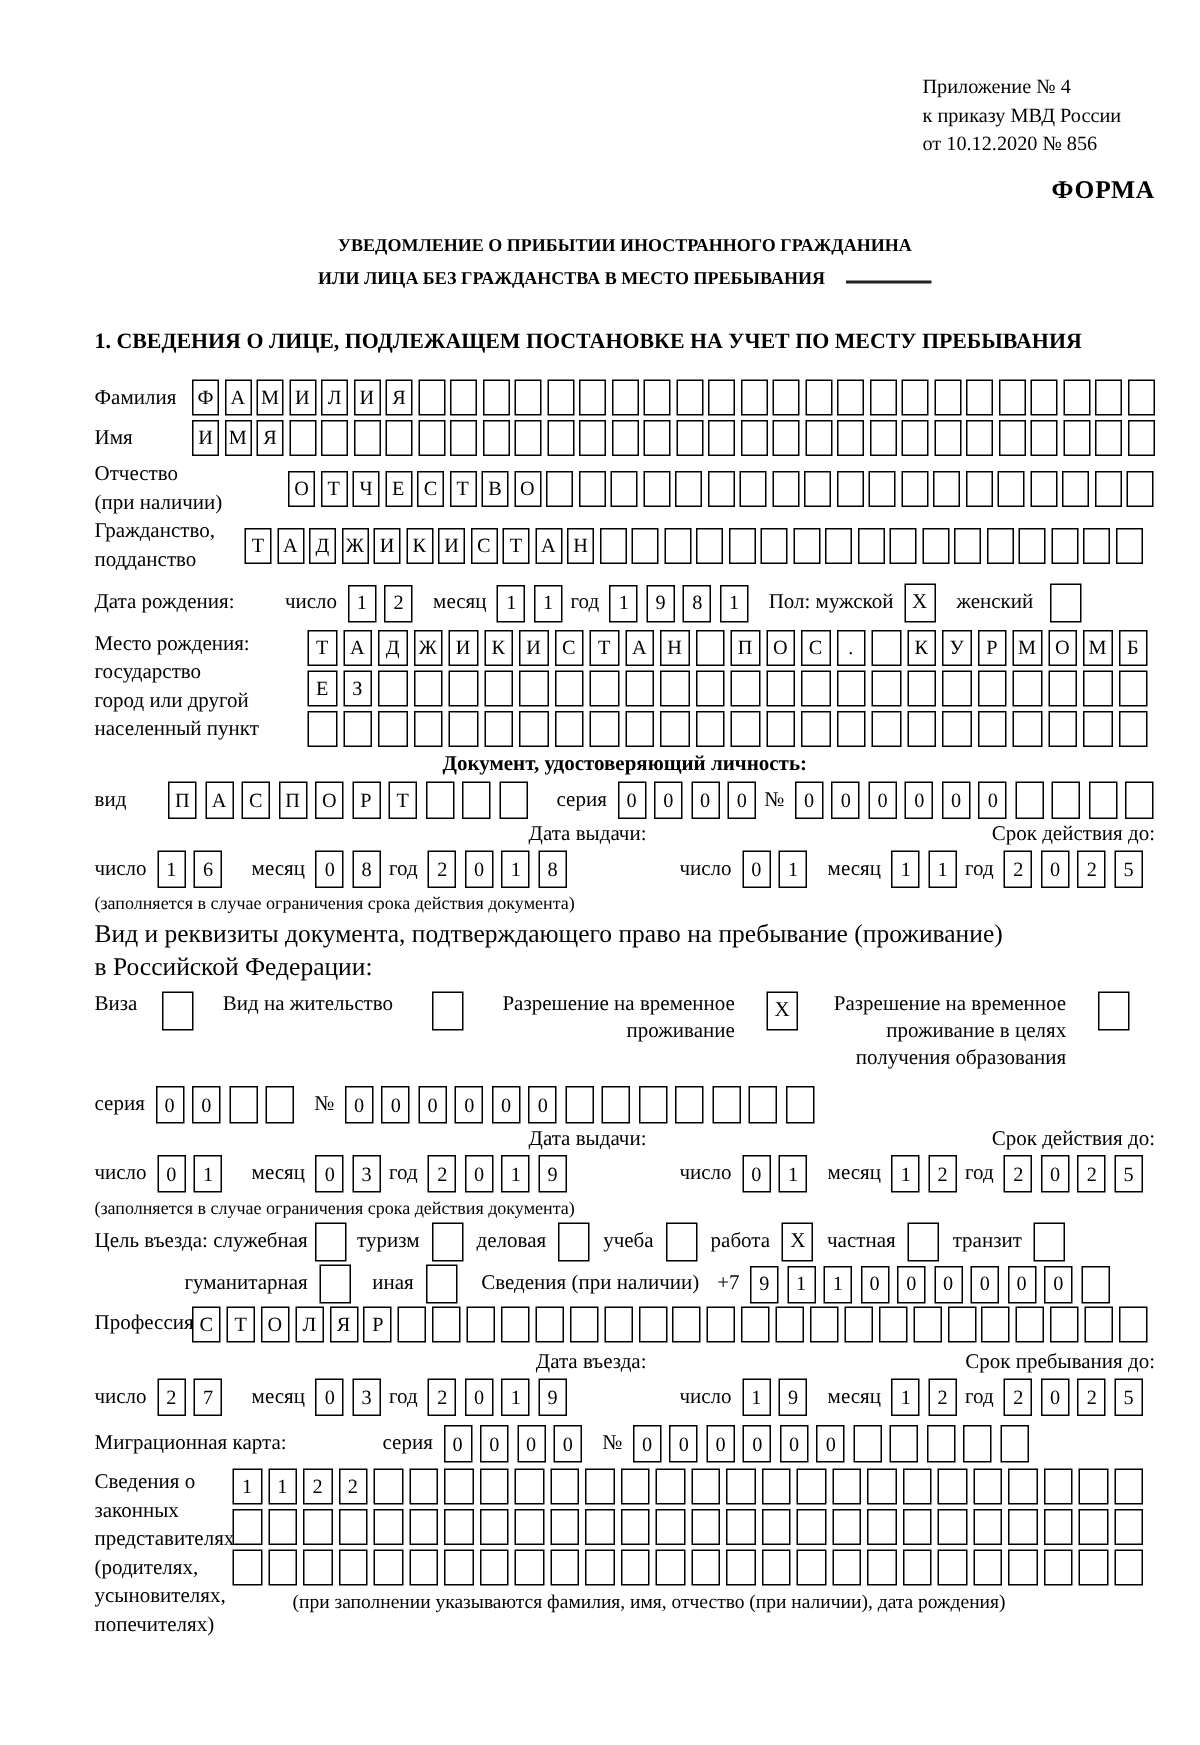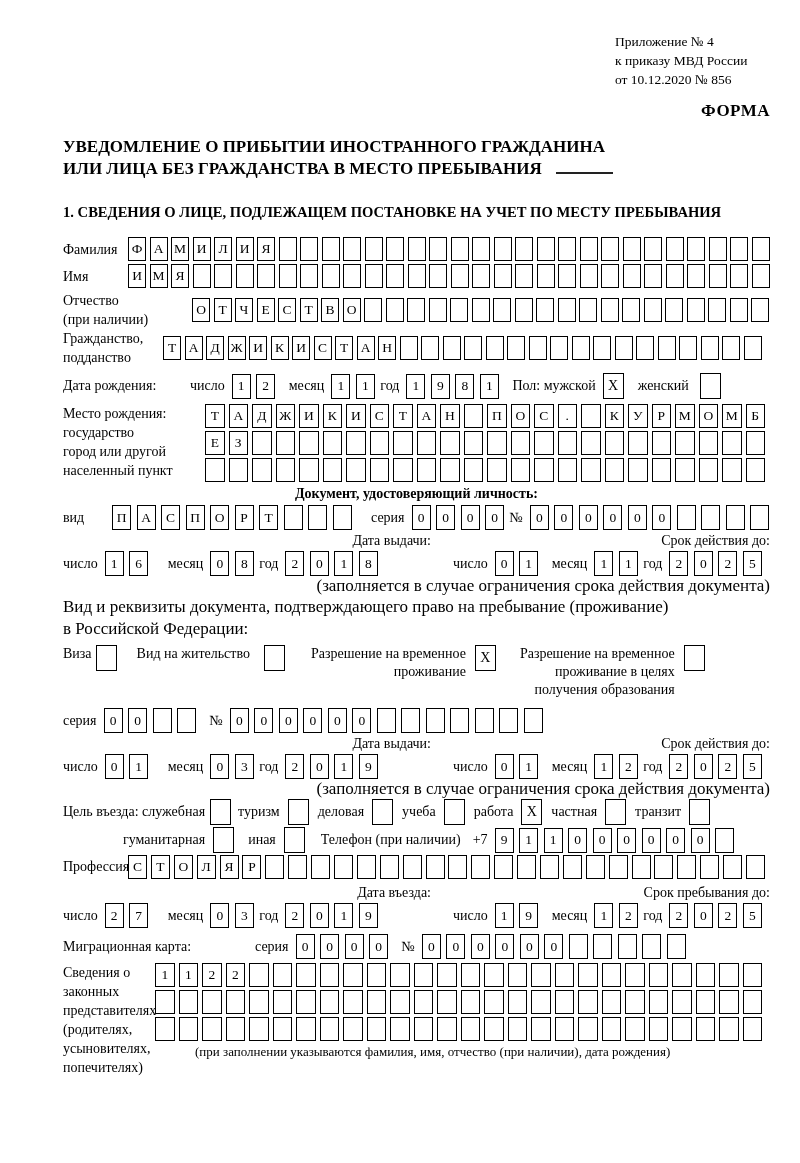--- a/index.html
+++ b/index.html
@@ -2,29 +2,29 @@
 <html><head>
 <meta charset="utf-8">
 <style>
   * { margin:0; padding:0; box-sizing:border-box; }
   html,body { background:#fff; }
   body {
     width:800px; height:1163px;
     font-family:"Liberation Serif","DejaVu Serif",serif;
     color:#000;
   }
-  .page { width:800px; height:1163px; padding:32px 30px 0 63px; overflow:hidden; background:#fff; }
+  .page { width:800px; height:1163px; padding:48px 30px 0 63px; overflow:hidden; background:#fff; }
 
   
   .appendix { margin-left:552px; font-size:13.5px; line-height:19px; }
   .edition { margin-top:5px; }
   .forma { text-align:right; font-weight:bold; font-size:17px; margin-top:12px; letter-spacing:.5px; }
 
   
-  .title { text-align:left; font-weight:bold; font-size:17px; line-height:22px; margin-top:15px; }
+  .title { text-align:center; font-weight:bold; font-size:12px; line-height:22px; margin-top:15px; }
   .blank-underline { display:inline-block; width:57px; border-bottom:2px solid #222; margin-left:14px; }
 
   .sec-heading { font-weight:bold; font-size:14.6px; margin-top:24px; margin-bottom:16px; }
 
   
   .frow { display:flex; align-items:center; margin-bottom:3px; }
   .flabel { font-size:14px; line-height:19px; flex:none; }
   .lw65  { width:65px; }
   .lw129 { width:129px; }
   .lw100 { width:100px; }
@@ -60,27 +60,27 @@
   .cellstack .cells { margin-bottom:3px; }
 
   .doc-heading { text-align:center; font-weight:bold; font-size:14px; margin:1px 0 3px 0; }
 
   
   .datepair { display:flex; margin-top:2px; }
   .datecol.dl { width:368px; flex:none; }
   .datecol.dr { flex:1; }
   .dhead { font-size:14px; text-align:right; line-height:17px; margin-bottom:2px; }
   .dgroup { display:flex; align-items:center; }
-  .note { font-size:17px; text-align:right; line-height:16px; margin-top:2px; margin-bottom:2px; }
+  .note { font-size:12px; text-align:left; line-height:16px; margin-top:2px; margin-bottom:2px; }
 
   .textline { font-size:17px; line-height:22px; }
 
   
   .opts { display:flex; align-items:flex-start; margin-top:5px; margin-bottom:9px; }
-  .opt { display:flex; align-items:flex-start; }
+  .opt { display:flex; align-items:flex-start;gap:12px; }
   .opt-label { font-size:14px; line-height:18px; margin-right:9px; }
   .opt-label.center { text-align:right; }
 
   
   .popt { display:flex; align-items:center; margin-right:9px; }
   .popt .cb { margin-left:8px; }
 
   .reps-note { font-size:13px; padding-left:40px; margin-top:3px; }
 </style>
 </head>
@@ -584,21 +584,21 @@
 
   <div class="inlinerow mb2" style="padding-left:60px">
     <span class="popt" style="margin-right:14px">
       <span>гуманитарная</span>
       <span class="cb"></span>
     </span>
     <span class="popt" style="margin-right:16px">
       <span>иная</span>
       <span class="cb"></span>
     </span>
-    <span class="dlabel" style="margin-right:12px">Телефон (при наличии)</span>
+    <span class="dlabel" style="margin-right:12px">Сведения (при наличии)</span>
     <span class="dlabel">+7</span>
     <span class="cells d">
         <span class="cell">9</span>
         <span class="cell">1</span>
         <span class="cell">1</span>
         <span class="cell">0</span>
         <span class="cell">0</span>
         <span class="cell">0</span>
         <span class="cell">0</span>
         <span class="cell">0</span>

